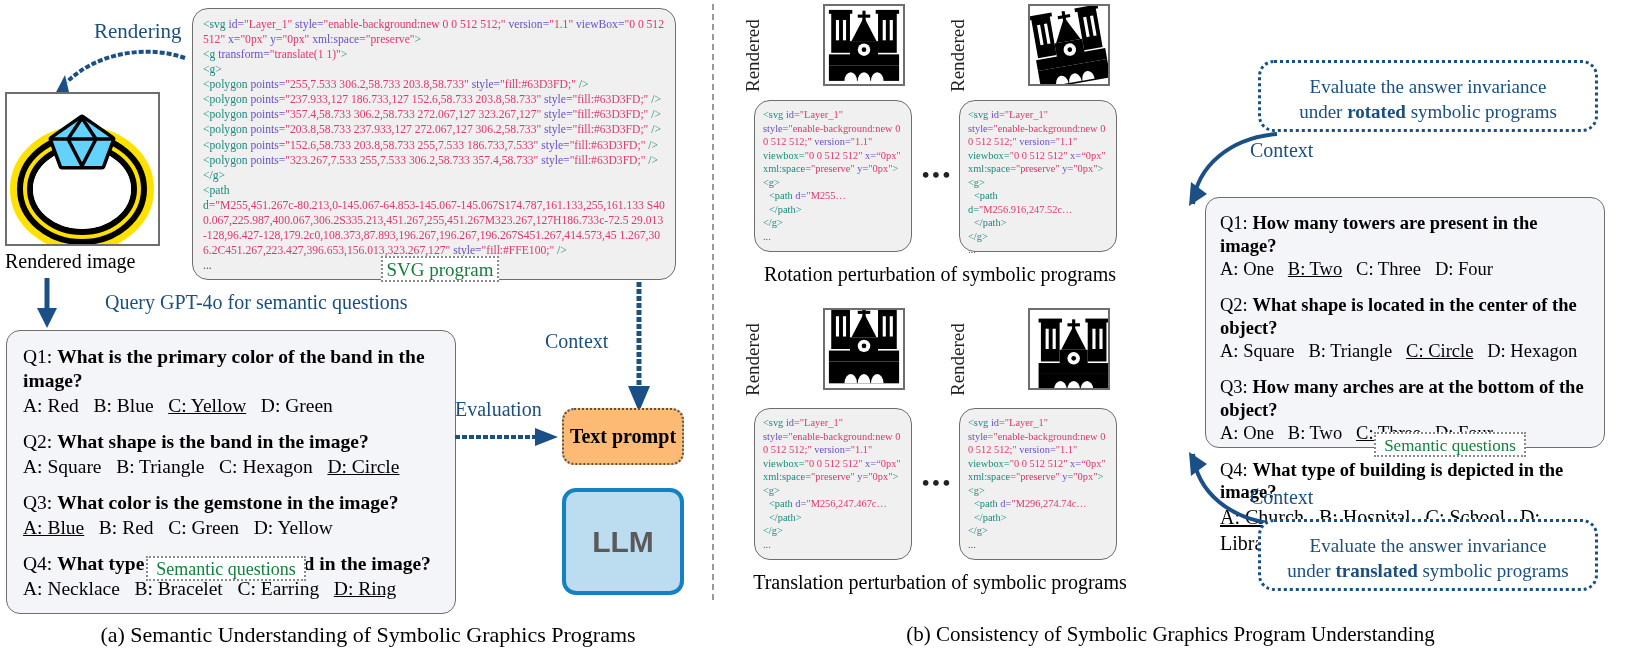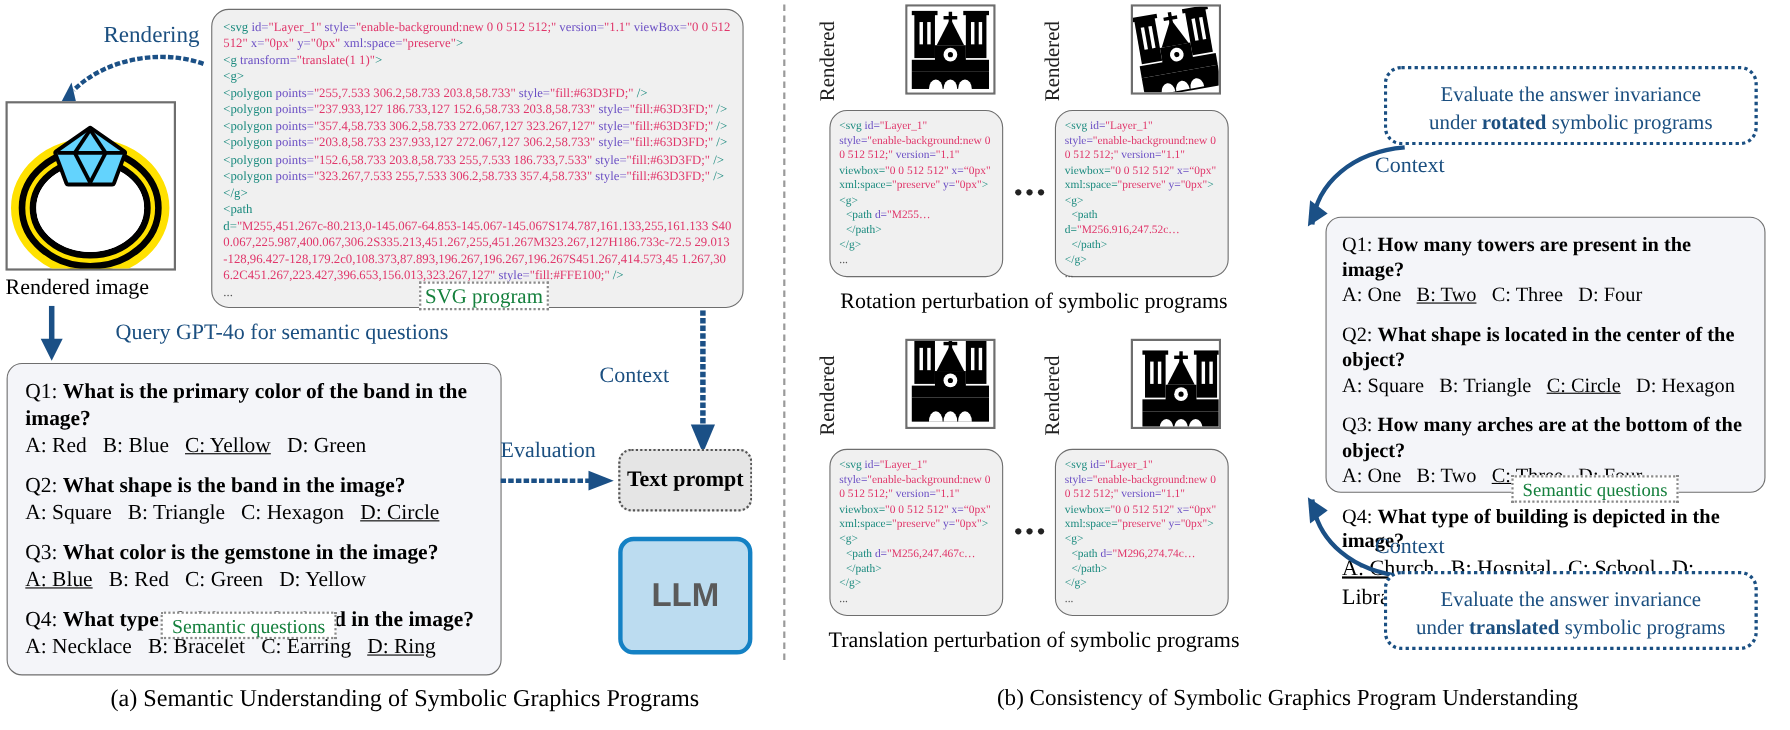--- a/index.html
+++ b/index.html
@@ -54,21 +54,21 @@
     background:#bcdcf0;
     border:4px solid #1481c4;
     border-radius:14px;
     box-sizing:border-box;
     display:flex;align-items:center;justify-content:center;
     color:#5a5a5a;
     font-family:"Liberation Sans", sans-serif;
     font-weight:bold;
   }
   .promptbox{
-    background:#e5e5e5;
+    background:#fdba74;
     border:2.5px dotted #555;
     border-radius:12px;
     box-sizing:border-box;
     display:flex;align-items:center;justify-content:center;
     font-weight:bold;color:#000;
   }
 
   .imgframe{border:2px solid #6e6e6e;background:#fff;box-sizing:border-box;}
   .vertlabel{
     writing-mode:vertical-rl;

